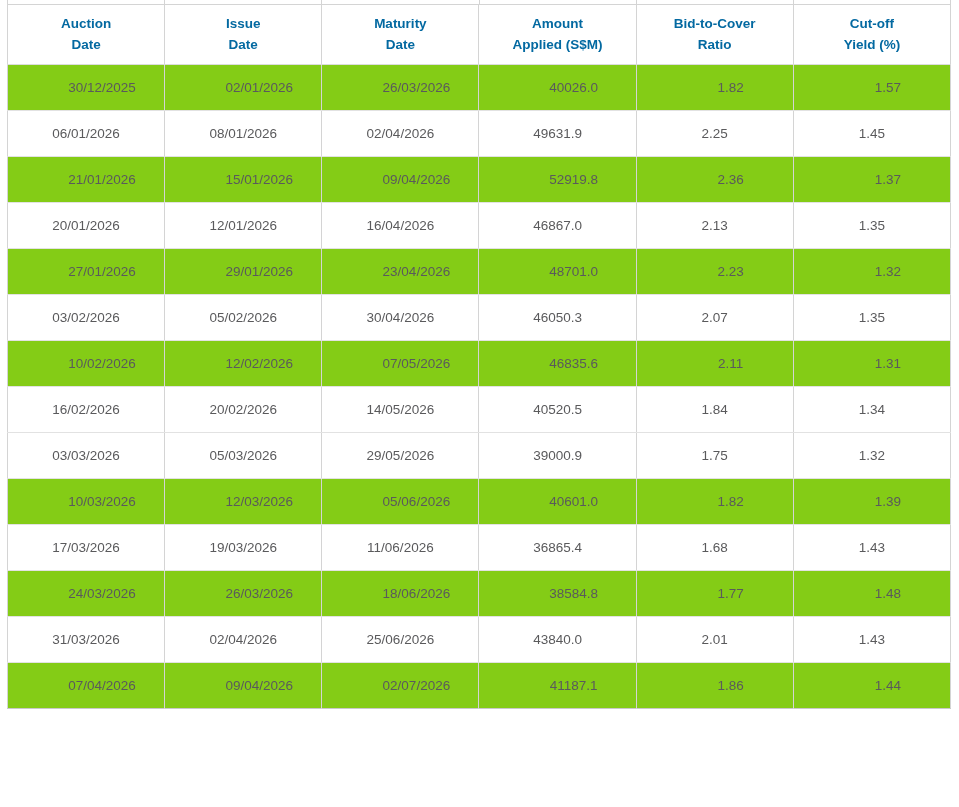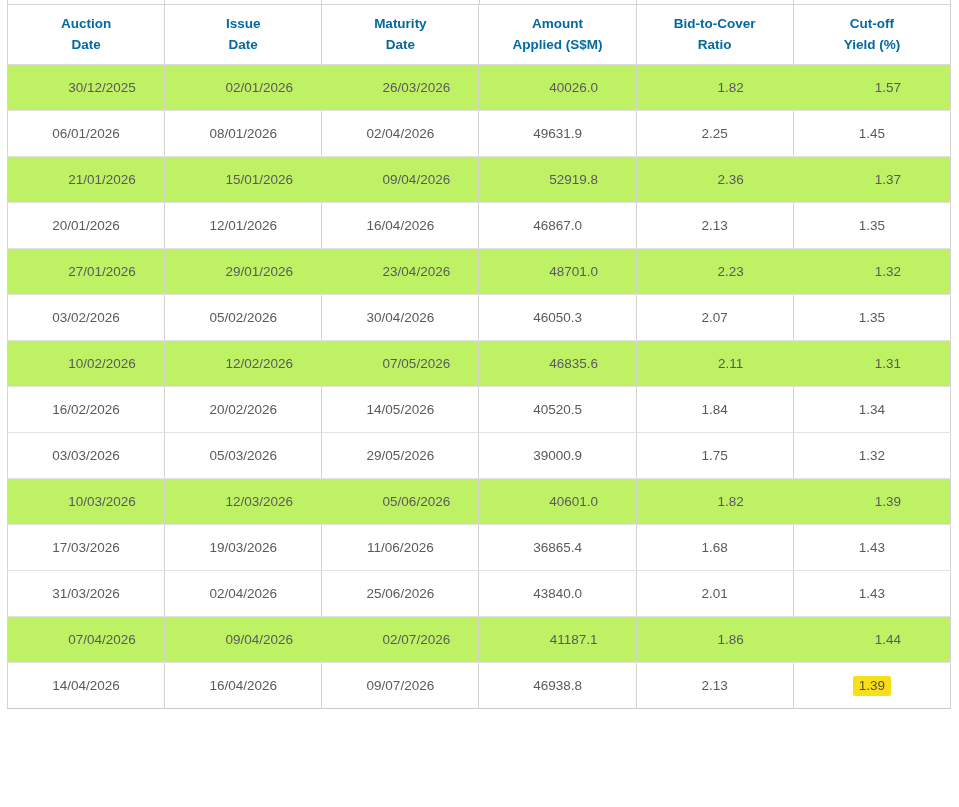--- a/index.html
+++ b/index.html
@@ -59,21 +59,21 @@
     height: 46px;
     color: #5a5a5c;
     font-size: 13.5px;
     text-align: center;
     vertical-align: middle;
     background: #ffffff;
     border-right: 1px solid #d4d4d4;
     border-bottom: 1px solid #e2e2e2;
   }
   table.results td:last-child { border-right: none; margin-left: 20px; }
-  table.results tr.shaded td { background: #bef264; padding-left: 32px; }
+  table.results tr.shaded td { background: #84cc16; padding-left: 32px; }
   table.results tr:last-child td { border-bottom: none; }
 
   .mark {
     display: inline-block;
     background: #f7df1c;
     color: #55552a;
     padding: 2px 6px 3px 6px;
     border-radius: 2px;
   }
 </style>
@@ -188,39 +188,39 @@
           <td>1.39</td>
         </tr>
         <tr>
           <td>17/03/2026</td>
           <td>19/03/2026</td>
           <td>11/06/2026</td>
           <td>36865.4</td>
           <td>1.68</td>
           <td>1.43</td>
         </tr>
+        <tr class="shaded">
+          <td>24/03/2026</td>
+          <td>26/03/2026</td>
+          <td>18/06/2026</td>
+          <td>38584.8</td>
+          <td>1.77</td>
+          <td>1.48</td>
+        </tr>
         <tr>
           <td>31/03/2026</td>
           <td>02/04/2026</td>
           <td>25/06/2026</td>
           <td>43840.0</td>
           <td>2.01</td>
           <td>1.43</td>
         </tr>
         <tr class="shaded">
           <td>07/04/2026</td>
           <td>09/04/2026</td>
           <td>02/07/2026</td>
           <td>41187.1</td>
           <td>1.86</td>
           <td>1.44</td>
         </tr>
-        <tr>
-          <td>14/04/2026</td>
-          <td>16/04/2026</td>
-          <td>09/07/2026</td>
-          <td>46938.8</td>
-          <td>2.13</td>
-          <td><span class="mark">1.39</span></td>
-        </tr>
       </tbody>
   </table>
 </div>
 
 </body></html>

